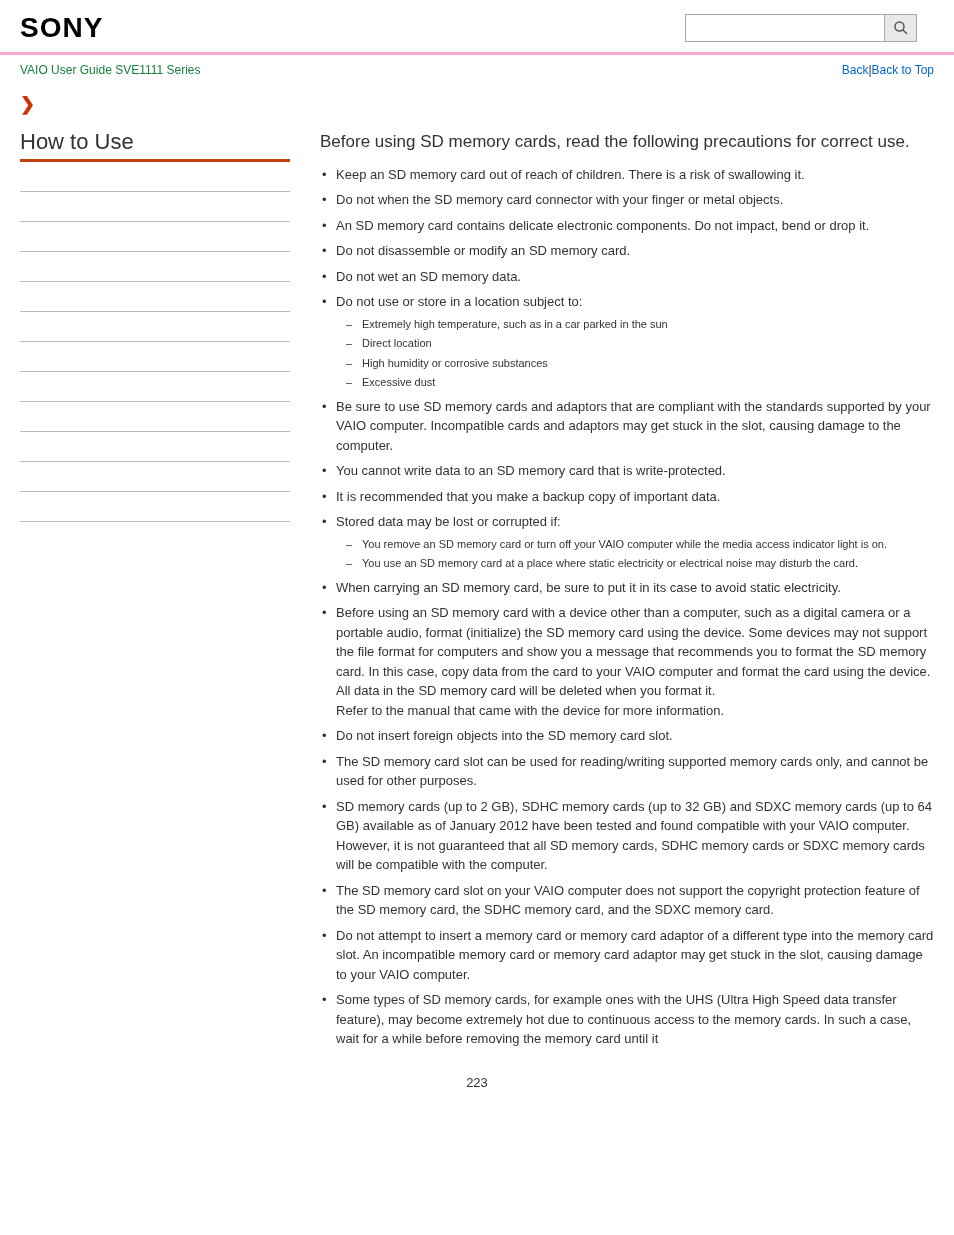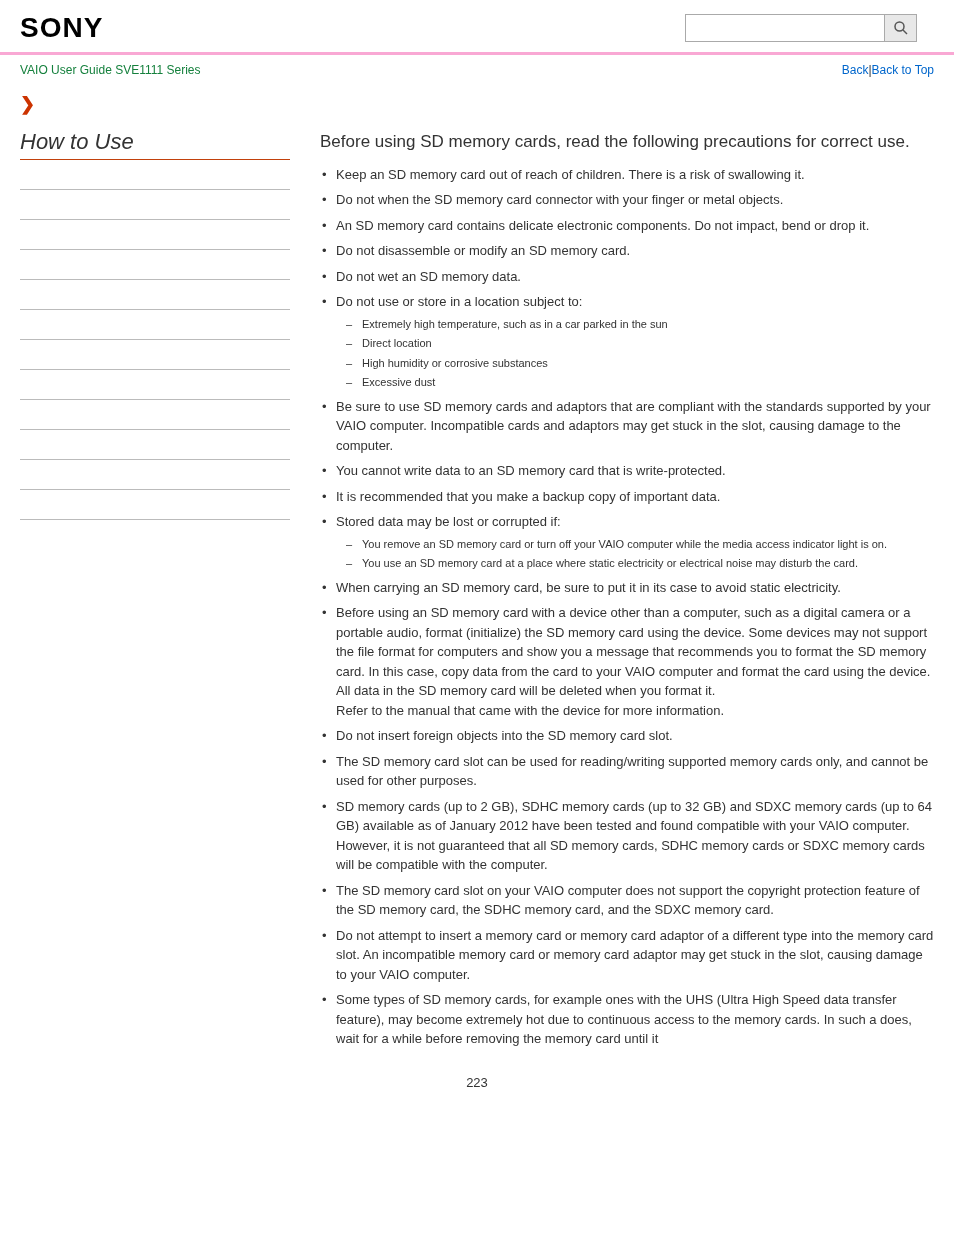--- a/index.html
+++ b/index.html
@@ -109,22 +109,21 @@
       padding-right: 20px;
       padding-top: 10px;
     }
 
     .sidebar-title {
       font-size: 22px;
       font-weight: normal;
       color: #333;
       margin-bottom: 0;
       padding-bottom: 4px;
-      border-bottom: 1px solid #c2410c;
-      font-style: italic;
+      border-bottom: 3px solid #c2410c;
     }
 
     .sidebar-item {
       border-bottom: 1px solid #bbb;
       padding: 8px 0;
       font-size: 12px;
       color: #333;
       min-height: 30px;
     }
 
@@ -259,21 +258,21 @@
             <li>You remove an SD memory card or turn off your VAIO computer while the media access indicator light is on.</li>
             <li>You use an SD memory card at a place where static electricity or electrical noise may disturb the card.</li>
           </ul></li>
         <li>When carrying an SD memory card, be sure to put it in its case to avoid static electricity.</li>
         <li>Before using an SD memory card with a device other than a computer, such as a digital camera or a portable audio, format (initialize) the SD memory card using the device. Some devices may not support the file format for computers and show you a message that recommends you to format the SD memory card. In this case, copy data from the card to your VAIO computer and format the card using the device. All data in the SD memory card will be deleted when you format it.<br><span style="margin-left: 0px;">Refer to the manual that came with the device for more information.</span></li>
         <li>Do not insert foreign objects into the SD memory card slot.</li>
         <li>The SD memory card slot can be used for reading/writing supported memory cards only, and cannot be used for other purposes.</li>
         <li>SD memory cards (up to 2 GB), SDHC memory cards (up to 32 GB) and SDXC memory cards (up to 64 GB) available as of January 2012 have been tested and found compatible with your VAIO computer. However, it is not guaranteed that all SD memory cards, SDHC memory cards or SDXC memory cards will be compatible with the computer.</li>
         <li>The SD memory card slot on your VAIO computer does not support the copyright protection feature of the SD memory card, the SDHC memory card, and the SDXC memory card.</li>
         <li>Do not attempt to insert a memory card or memory card adaptor of a different type into the memory card slot. An incompatible memory card or memory card adaptor may get stuck in the slot, causing damage to your VAIO computer.</li>
-        <li>Some types of SD memory cards, for example ones with the UHS (Ultra High Speed data transfer feature), may become extremely hot due to continuous access to the memory cards. In such a does, wait for a while before removing the memory card until it</li>
+        <li>Some types of SD memory cards, for example ones with the UHS (Ultra High Speed data transfer feature), may become extremely hot due to continuous access to the memory cards. In such a case, wait for a while before removing the memory card until it</li>
       </ul>
   </div>
 
 </div>
 
 <div class="page-footer">
   <span>223</span>
 </div>
 
 </body></html>

